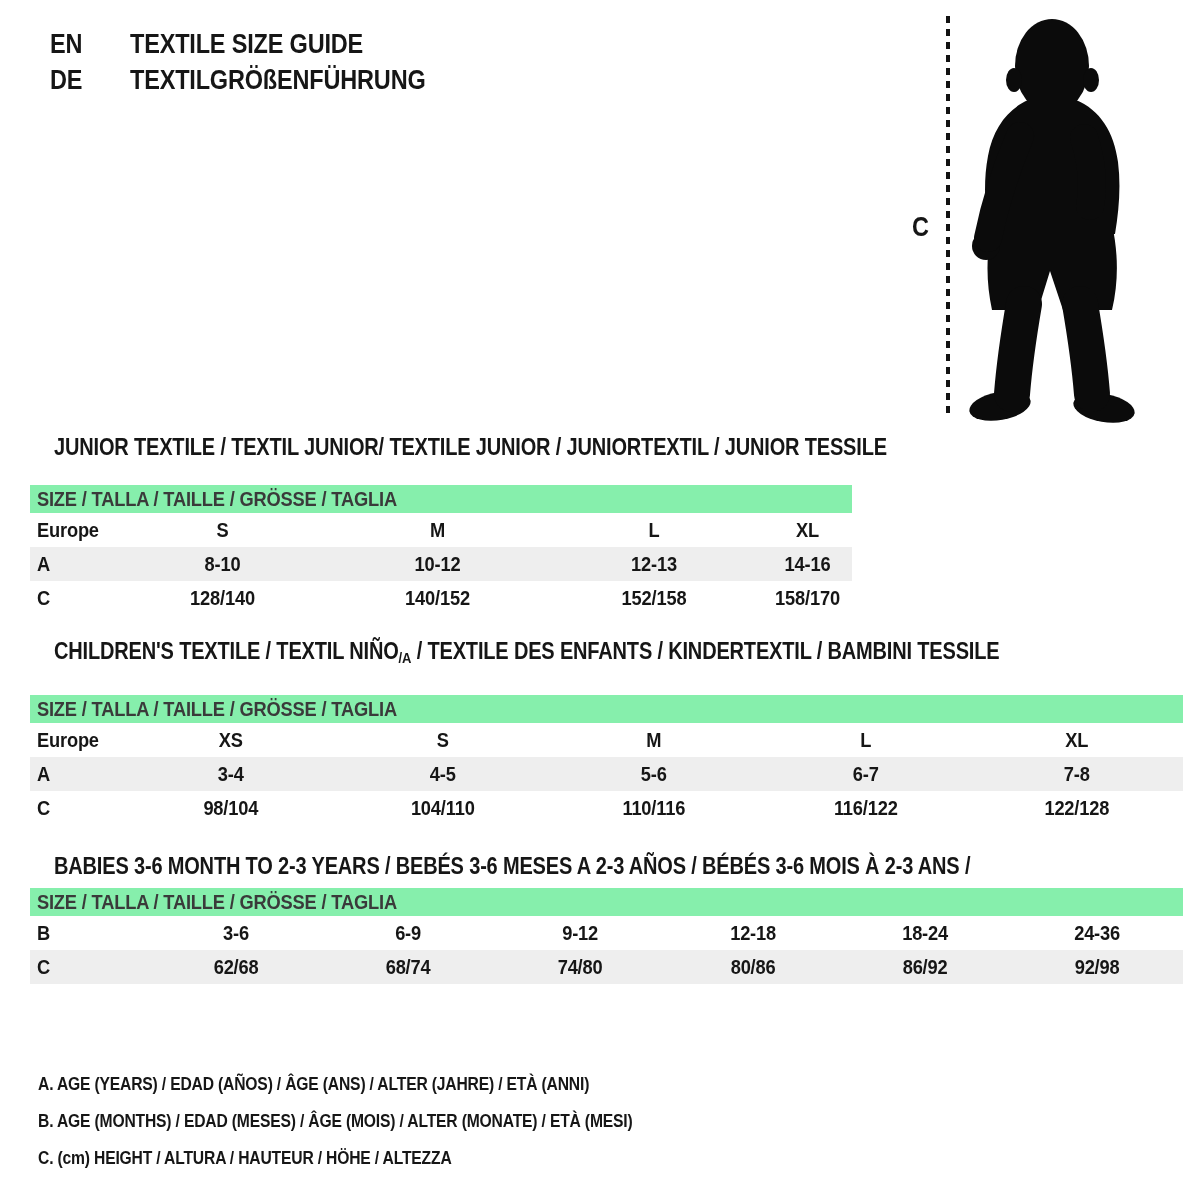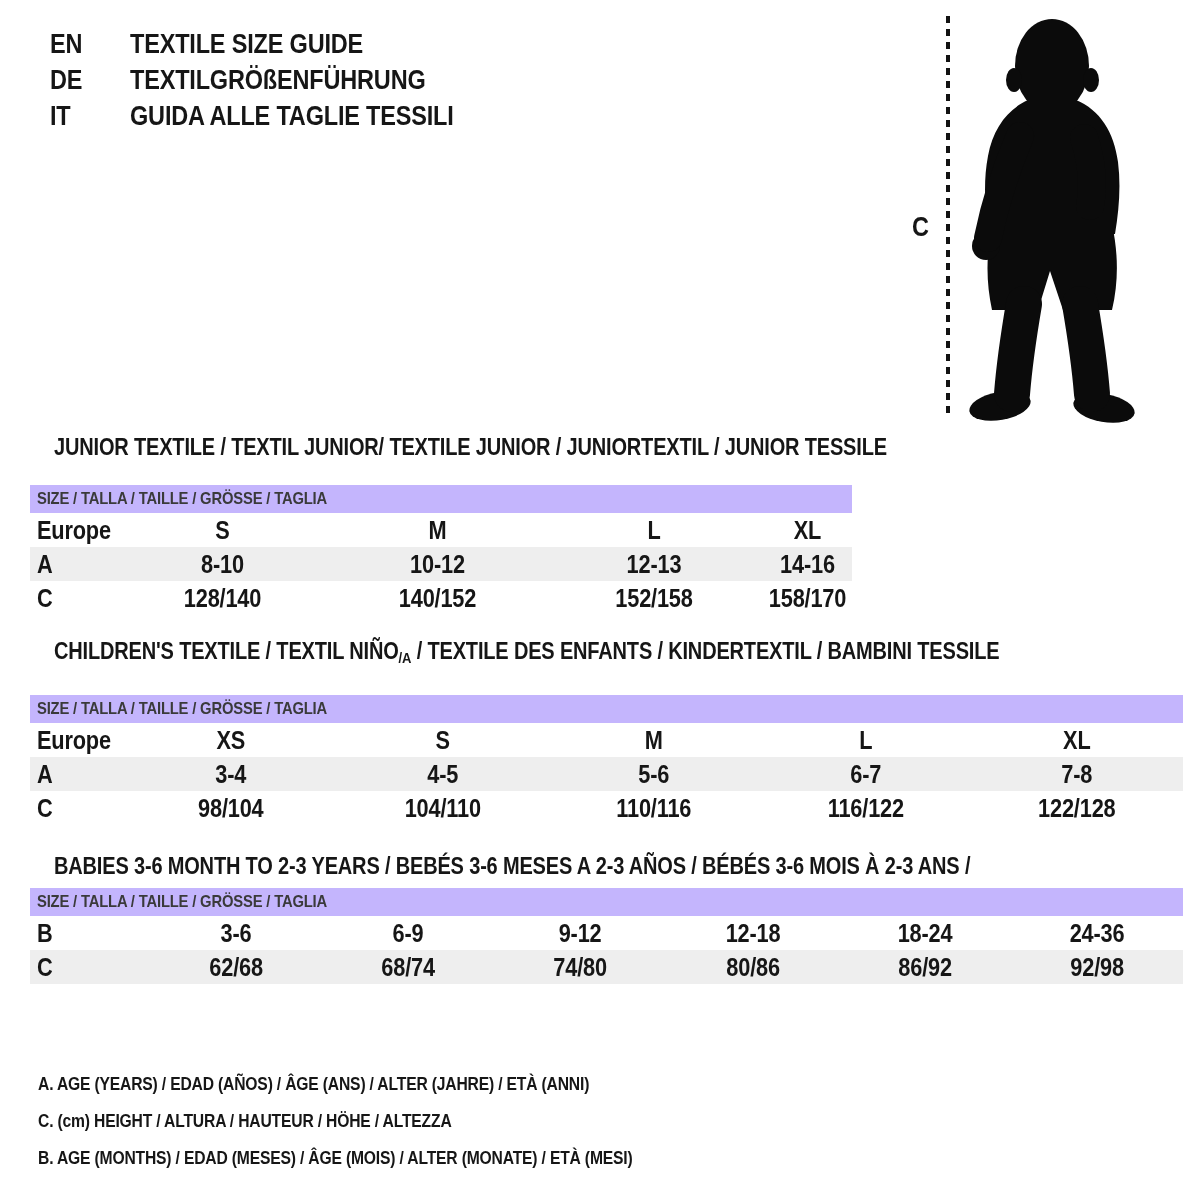--- a/index.html
+++ b/index.html
@@ -48,26 +48,26 @@
   #sec-junior .size-table,
   #sec-children .size-table { margin-top: 26px; }
   #sec-babies .sec-title { line-height: 40px; }
   #sec-babies .size-table { margin-top: 2px; }
 
   
   .size-table { width: 100%; }
   .t-row { display: grid; align-items: center; }
   .t-head {
     height: 28px;
-    background: #c4b5fd;
+    background: #86efac;
     color: #3a3a3a;
-    font-size: 17px;
+    font-size: 21px;
   }
   .t-head .cell { grid-column: 1 / -1; }
-  .t-data { height: 34px; font-size: 25px; }
+  .t-data { height: 34px; font-size: 21px; }
   .shaded { background: #eeeeee; }
   .cols-junior { grid-template-columns: 85px 215px 215px 218px 1fr; }
   .cols-5 { grid-template-columns: 95px repeat(5, 1fr); }
   .cols-6 { grid-template-columns: 120px repeat(6, 1fr); }
   .cell {
     display: block;
     transform: scaleX(.87);
     white-space: nowrap;
     letter-spacing: -0.2px;
   }
@@ -82,24 +82,20 @@
 <body>
 
 <div class="langs">
   <div class="lang-row">
     <span class="cond">EN</span>
     <span class="cond">TEXTILE SIZE GUIDE</span>
   </div>
   <div class="lang-row">
     <span class="cond">DE</span>
     <span class="cond">TEXTILGRÖßENFÜHRUNG</span>
-  </div>
-  <div class="lang-row">
-    <span class="cond">IT</span>
-    <span class="cond">GUIDA ALLE TAGLIE TESSILI</span>
   </div>
 </div>
 
 <span class="c-marker cond">C</span>
 <div class="dash-line"></div>
 <svg class="baby-svg" width="175" height="410" viewBox="0 0 175 410" aria-hidden="true">
   <g fill="#0b0b0b">
     <ellipse cx="90" cy="52" rx="37" ry="47"></ellipse>
     <ellipse cx="52" cy="66" rx="8" ry="12"></ellipse>
     <ellipse cx="129" cy="66" rx="8" ry="12"></ellipse>
@@ -211,18 +207,18 @@
       <span class="cell val">92/98</span>
     </div>
   </div>
 </div>
 
 <div class="legend">
   <div class="legend-line">
     <span class="cond">A. AGE (YEARS) / EDAD (AÑOS) / ÂGE (ANS) / ALTER (JAHRE) / ETÀ (ANNI)</span>
   </div>
   <div class="legend-line">
+    <span class="cond">B. AGE (MONTHS) / EDAD (MESES) / ÂGE (MOIS) / ALTER (MONATE) / ETÀ (MESI)</span>
+  </div>
+  <div class="legend-line">
     <span class="cond">C. (cm) HEIGHT / ALTURA / HAUTEUR / HÖHE / ALTEZZA</span>
   </div>
-  <div class="legend-line">
-    <span class="cond">B. AGE (MONTHS) / EDAD (MESES) / ÂGE (MOIS) / ALTER (MONATE) / ETÀ (MESI)</span>
-  </div>
 </div>
 
 </body></html>

